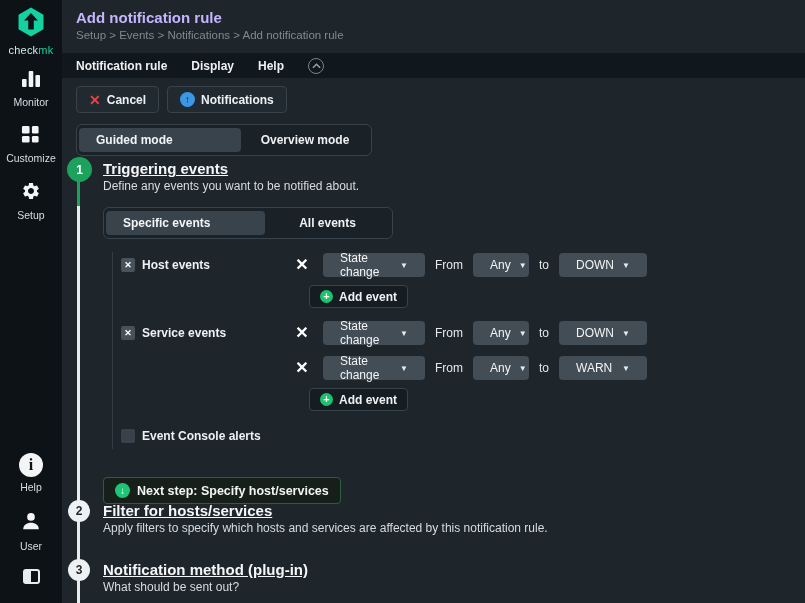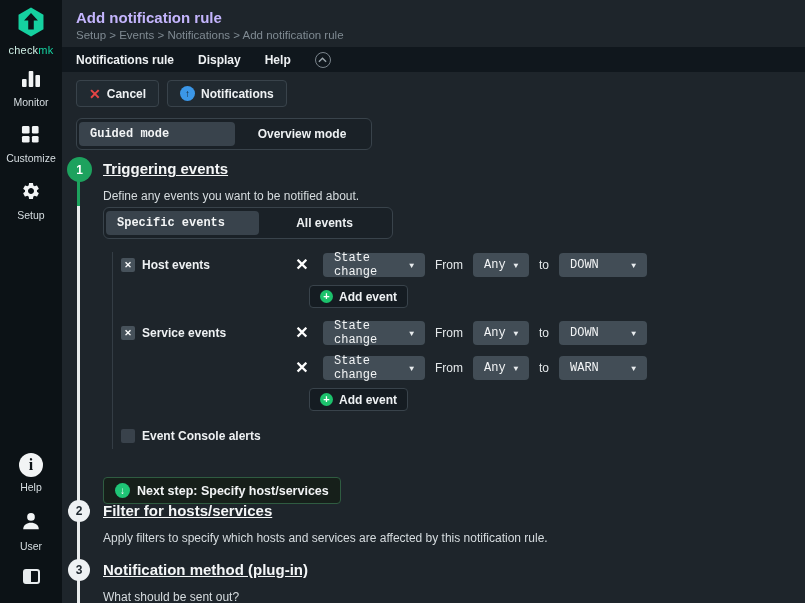--- a/index.html
+++ b/index.html
@@ -23,21 +23,21 @@
   .side-bottom { margin-top:auto; display:flex; flex-direction:column; align-items:center; }
   .help-circle { width:24px; height:24px; border-radius:50%; background:#f2f4f5; display:flex; align-items:center; justify-content:center; }
   .help-circle span { font-family:"Liberation Serif", serif; font-weight:bold; font-size:16px; color:#0c1216; }
   .toggle-icon { width:17px; height:15px; border:2px solid #e8ecee; border-radius:3px; position:relative; margin-bottom:2px;}
   .toggle-icon::after { content:""; position:absolute; left:0; top:0; width:6px; height:11px; background:#e8ecee; }
 
   
   .main { flex:1; position:relative; background:#1e252b; }
   .hdr { padding:7px 0 0 14px; }
   .hdr h1 { font-size:15px; font-weight:bold; color:#c4b5fd; line-height:21px; }
-  .breadcrumb { font-size:11.5px; color:#7f8a92; margin-top:1px; padding-bottom:6px; }
+  .breadcrumb { font-size:11.5px; color:#7f8a92; margin-top:1px; padding-bottom:12px; }
 
   .menubar { height:25px; background:#10171d; display:flex; align-items:center; padding-left:14px; gap:24px; }
   .menubar .mitem { font-size:12px; font-weight:bold; color:#eef1f3; cursor:pointer; }
   .chev-circle { width:16px; height:16px; border:1.5px solid #7a848c; border-radius:50%; display:flex; align-items:center; justify-content:center; cursor:pointer; }
 
   .actionbar { display:flex; gap:8px; padding:8px 0 0 14px; }
   .abtn {
     display:flex; align-items:center; gap:6px; height:27px; padding:0 12px;
     background:#212a31; border:1px solid #39434b; border-radius:4px;
     font-size:12px; font-weight:bold; color:#eef1f3; cursor:pointer;
@@ -57,36 +57,36 @@
   .tl-green { position:absolute; left:15px; top:180px; width:3px; height:26px; background:#1da25e; }
   .tl-white { position:absolute; left:15px; top:206px; width:3px; height:397px; background:#e9eced; }
   .stepc { position:absolute; display:flex; align-items:center; justify-content:center;
     border-radius:50%; font-weight:bold; z-index:2; }
   .stepc.green { left:5px; top:157px; width:25px; height:25px; background:#1da25e; color:#fff; font-size:12px; }
   .stepc.white { left:6px; width:22px; height:22px; background:#eef1f3; color:#1e272e; font-size:12px; }
   .stepc.s2 { top:500px; } .stepc.s3 { top:559px; }
 
   .step-text { position:absolute; left:41px; }
   .step-text h2 { font-size:15px; font-weight:bold; color:#f4f6f7; line-height:19px;text-decoration:underline; }
-  .step-text .sub { font-size:12px; color:#d6dcdf; margin-top:11px; }
+  .step-text .sub { font-size:12px; color:#d6dcdf; margin-top:1px; }
   .st1 { top:159px; } .st2 { top:501px; } .st3 { top:560px; }
 
   .events-section { position:absolute; left:41px; top:207px; width:640px; }
   .rows-wrap { margin:13px 0 0 9px; border-left:1px solid #343d45; padding-left:8px; }
   .evrow { display:flex; align-items:center; gap:10px; height:26px; }
   .evrow + .evrow { margin-top:9px; }
   .chk-group { width:160px; display:flex; align-items:center; gap:7px; cursor:pointer; }
   .chk { width:14px; height:14px; border-radius:2px; background:#47525b; display:flex; align-items:center;
     justify-content:center; font-size:9px; font-weight:bold; color:#fff; }
   .chk.un { background:#39424b; }
   .chk-lbl { font-size:12px; font-weight:bold; color:#eef1f3; }
   .spacer160 { width:160px; }
   .del-x { width:22px; text-align:center; font-size:16px; font-weight:bold; color:#fff; cursor:pointer; line-height:1; }
   .sel { background:#424d56; border-radius:4px; height:24px; display:flex; align-items:center;
-    justify-content:space-between; padding:0 11px; font-size:12px; color:#f2f4f5; cursor:pointer;font-family:Liberation Mono, monospace; }
+    justify-content:space-between; padding:0 17px; font-size:12px; color:#f2f4f5; cursor:pointer; }
   .sel .car { font-size:8px; margin-left:8px; color:#e8ecee; }
   .sel.w-type { width:102px; } .sel.w-from { width:56px; } .sel.w-to { width:88px; }
   .word { font-size:12px; color:#e4e8ea; }
   .add-btn { margin:7px 0 0 188px; display:inline-flex; align-items:center; gap:6px; height:23px; padding:0 10px;
     background:#151c22; border:1px solid #39434b; border-radius:4px; font-size:12px; font-weight:bold;
     color:#eef1f3; cursor:pointer; }
   .add-btn.svc { margin-top:7px; }
   .gplus { width:13px; height:13px; border-radius:50%; background:#1cc26c; color:#fff; font-size:11px;
     font-weight:bold; display:flex; align-items:center; justify-content:center; line-height:1; }
   .ec-row { margin-top:12px; margin-bottom:6px; }
@@ -165,21 +165,21 @@
 </div>
 
 <div class="main">
 
   <div class="hdr">
     <h1>Add notification rule</h1>
     <div class="breadcrumb">Setup &gt; Events &gt; Notifications &gt; Add notification rule</div>
   </div>
 
   <div class="menubar">
-    <span class="mitem">Notifications rule</span>
+    <span class="mitem">Notification rule</span>
     <span class="mitem">Display</span>
     <span class="mitem">Help</span>
     <span class="chev-circle">
       <svg width="9" height="6" viewBox="0 0 10 6">
           <polyline points="1,5 5,1 9,5" fill="none" stroke="#9aa4ab" stroke-width="1.6"></polyline>
         </svg>
     </span>
   </div>
 
   <div class="actionbar">

